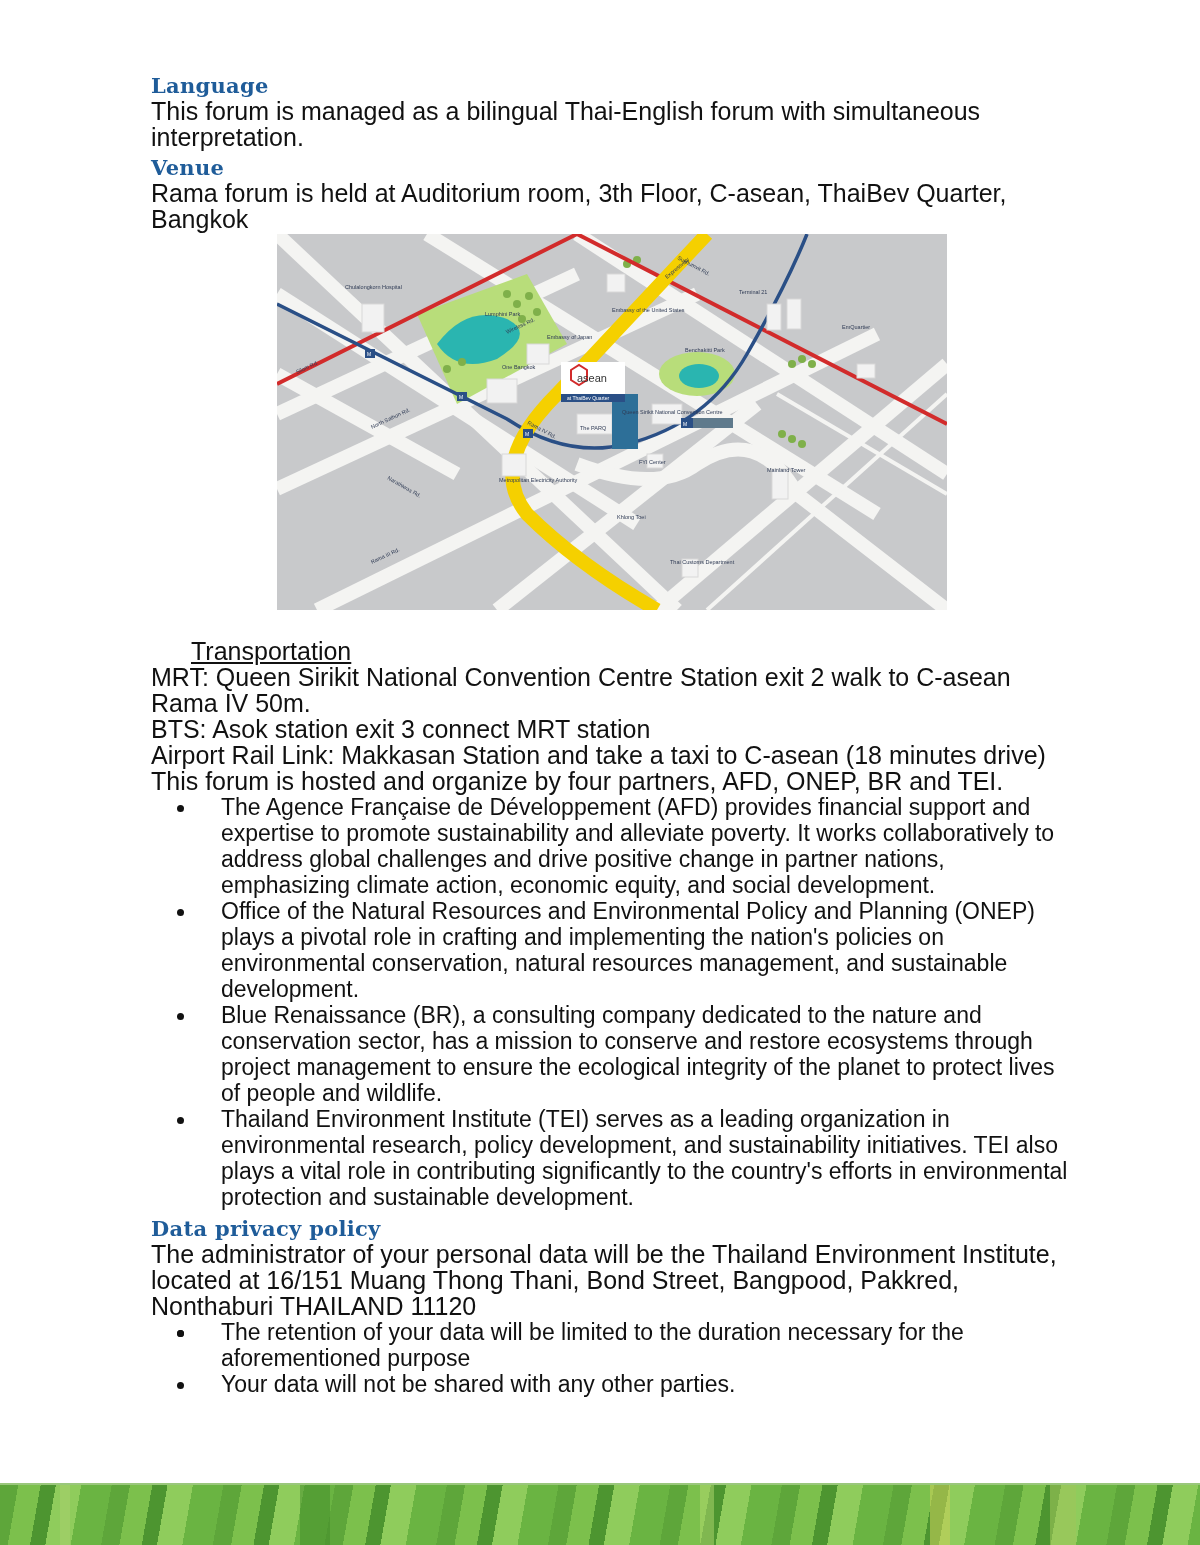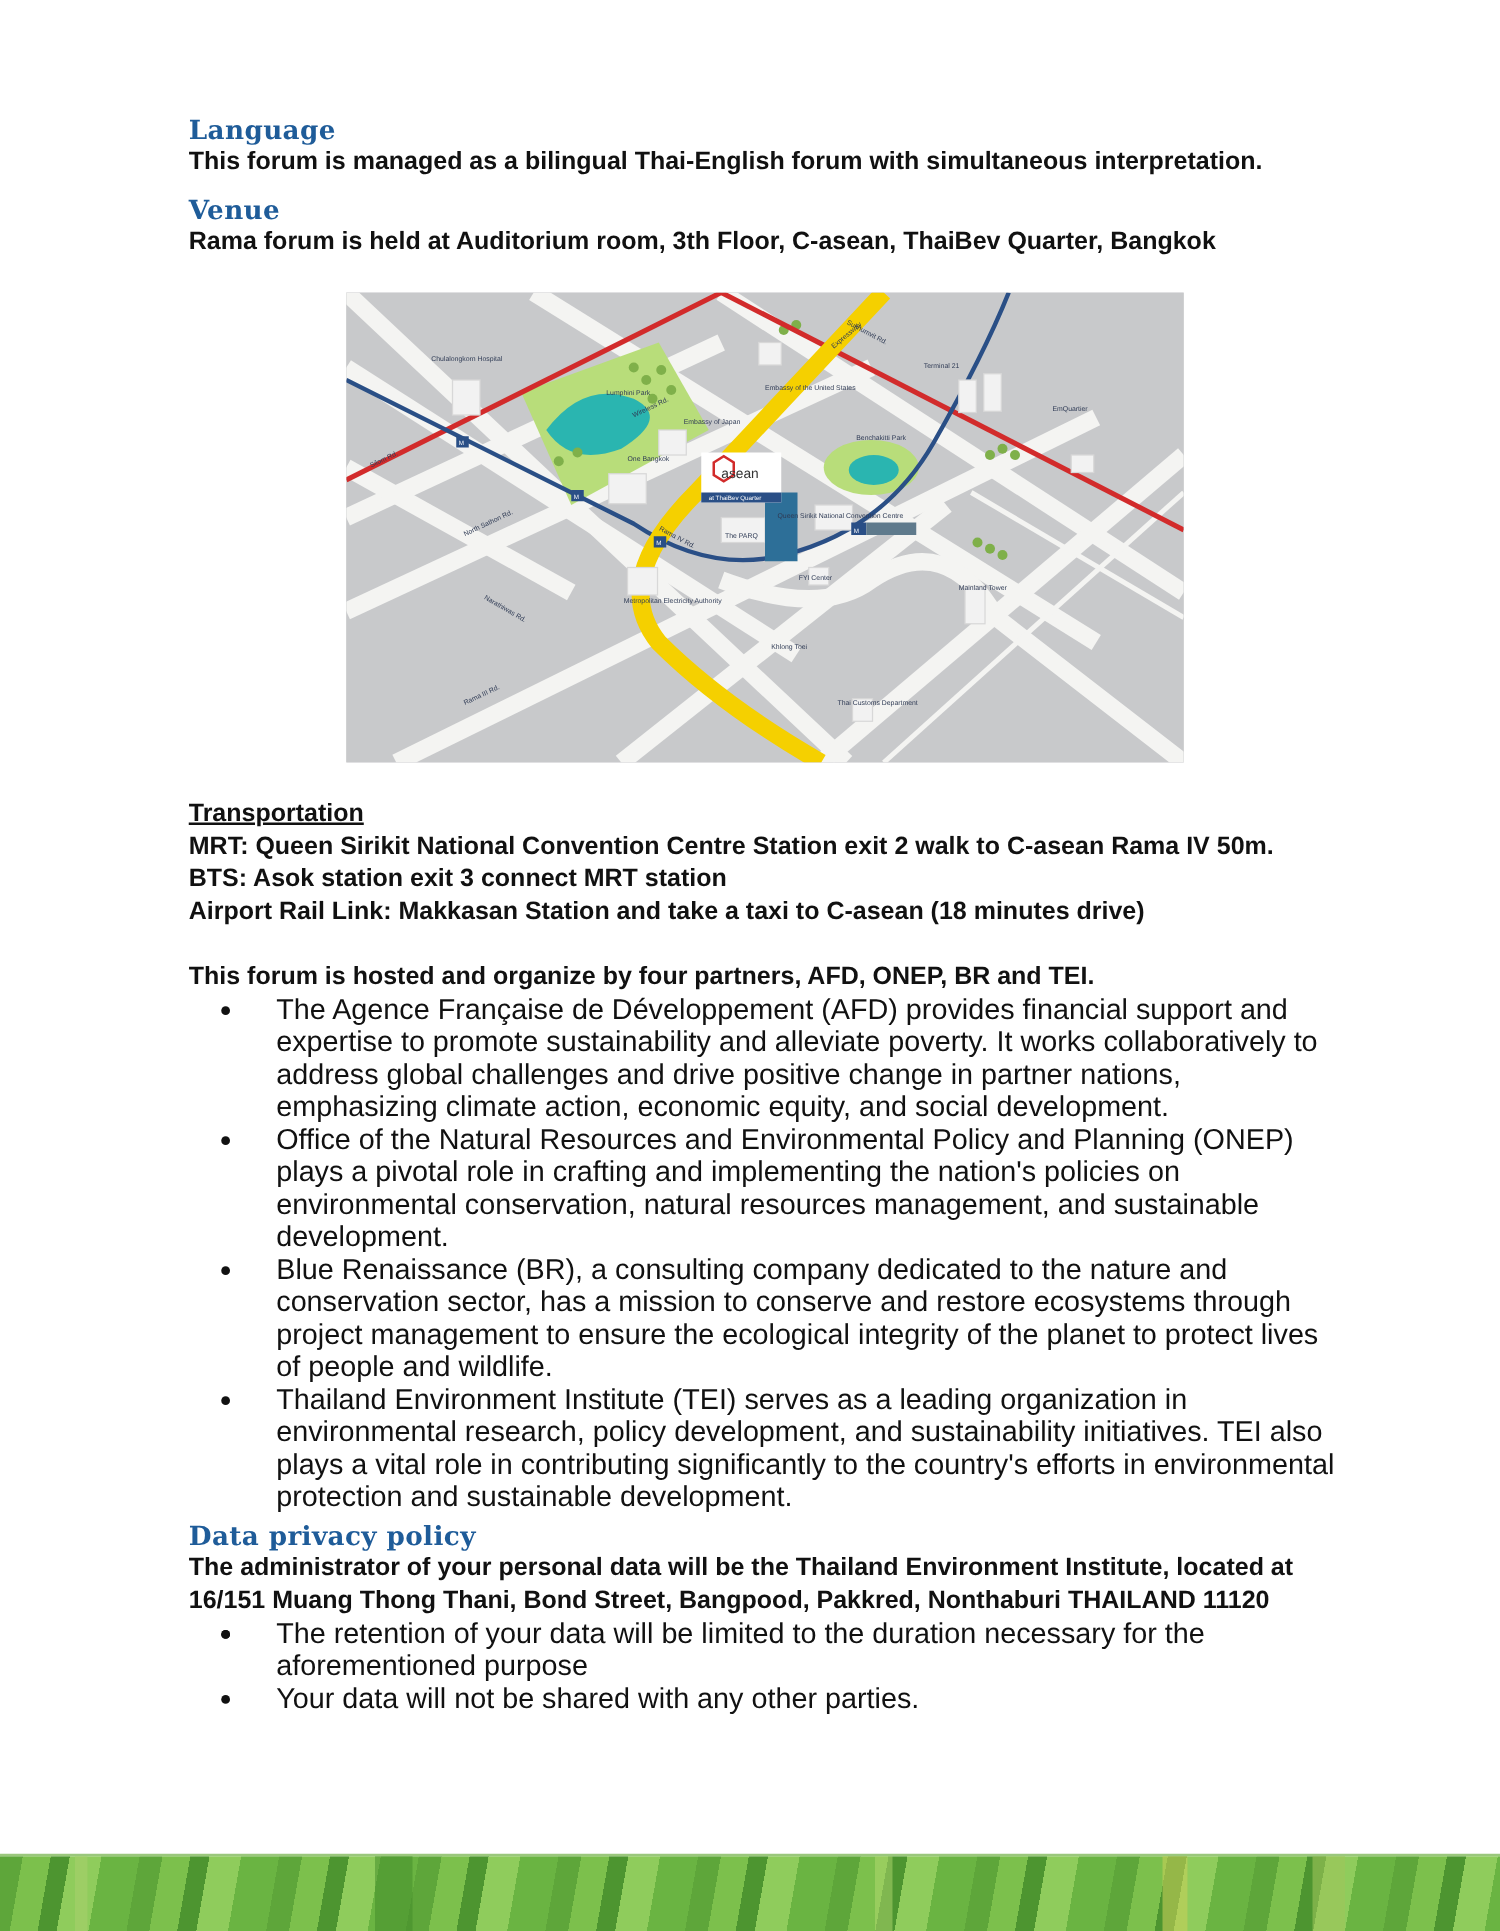--- a/index.html
+++ b/index.html
@@ -11,30 +11,30 @@
   }
   .page { position: absolute; left: 151px; top: 0; width: 920px; }
   h2.sec {
     font-family: "DejaVu Serif", serif;
     font-weight: bold;
     color: #1f5c99;
     font-size: 21px;
     margin: 0; line-height: 24px;
     letter-spacing: 0.3px;
   }
-  p.body { margin: 0; font-size: 20px; line-height: 26px; font-weight: bold; }
-  #sec-language { position: absolute; top: 92px; }
+  p.body { margin: 0; font-size: 25px; line-height: 26px; }
+  #sec-language { position: absolute; top: 74px; }
   #sec-venue { position: absolute; top: 156px; }
   .map {
     position: absolute; left: 126px; top: 234px; width: 670px; height: 376px;
     background: #c9cacc; overflow: hidden;
   }
   .map svg { display: block; }
   .transport { position: absolute; top: 638px; }
-  .transport .u { text-decoration: underline; }
+  .transport .u { text-decoration: underline; margin-left: 40px; }
   #sec-behind { position: absolute; top: 768px; }
   #sec-privacy { position: absolute; top: 1217px; }
   ul.bl { margin: 0; padding: 0; list-style: none; }
   ul.bl li { position: relative; padding-left: 70px; font-size: 23px; line-height: 26px; }
   ul.bl li .dot {
     position: absolute; left: 26px; top: 11px; width: 7px; height: 7px; border-radius: 50%; background: #111;
   }
   a.mail { color: #e8961c; text-decoration: underline; }
   .grass {
     position: absolute; left: 0; top: 1483px; width: 1200px; height: 62px;

